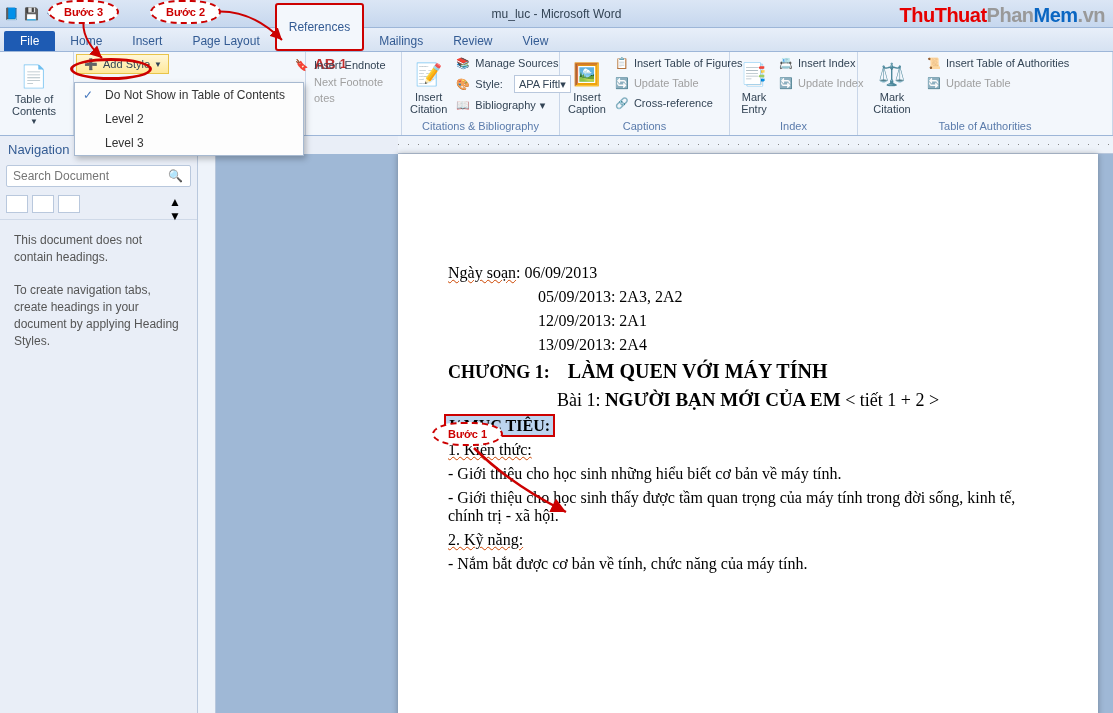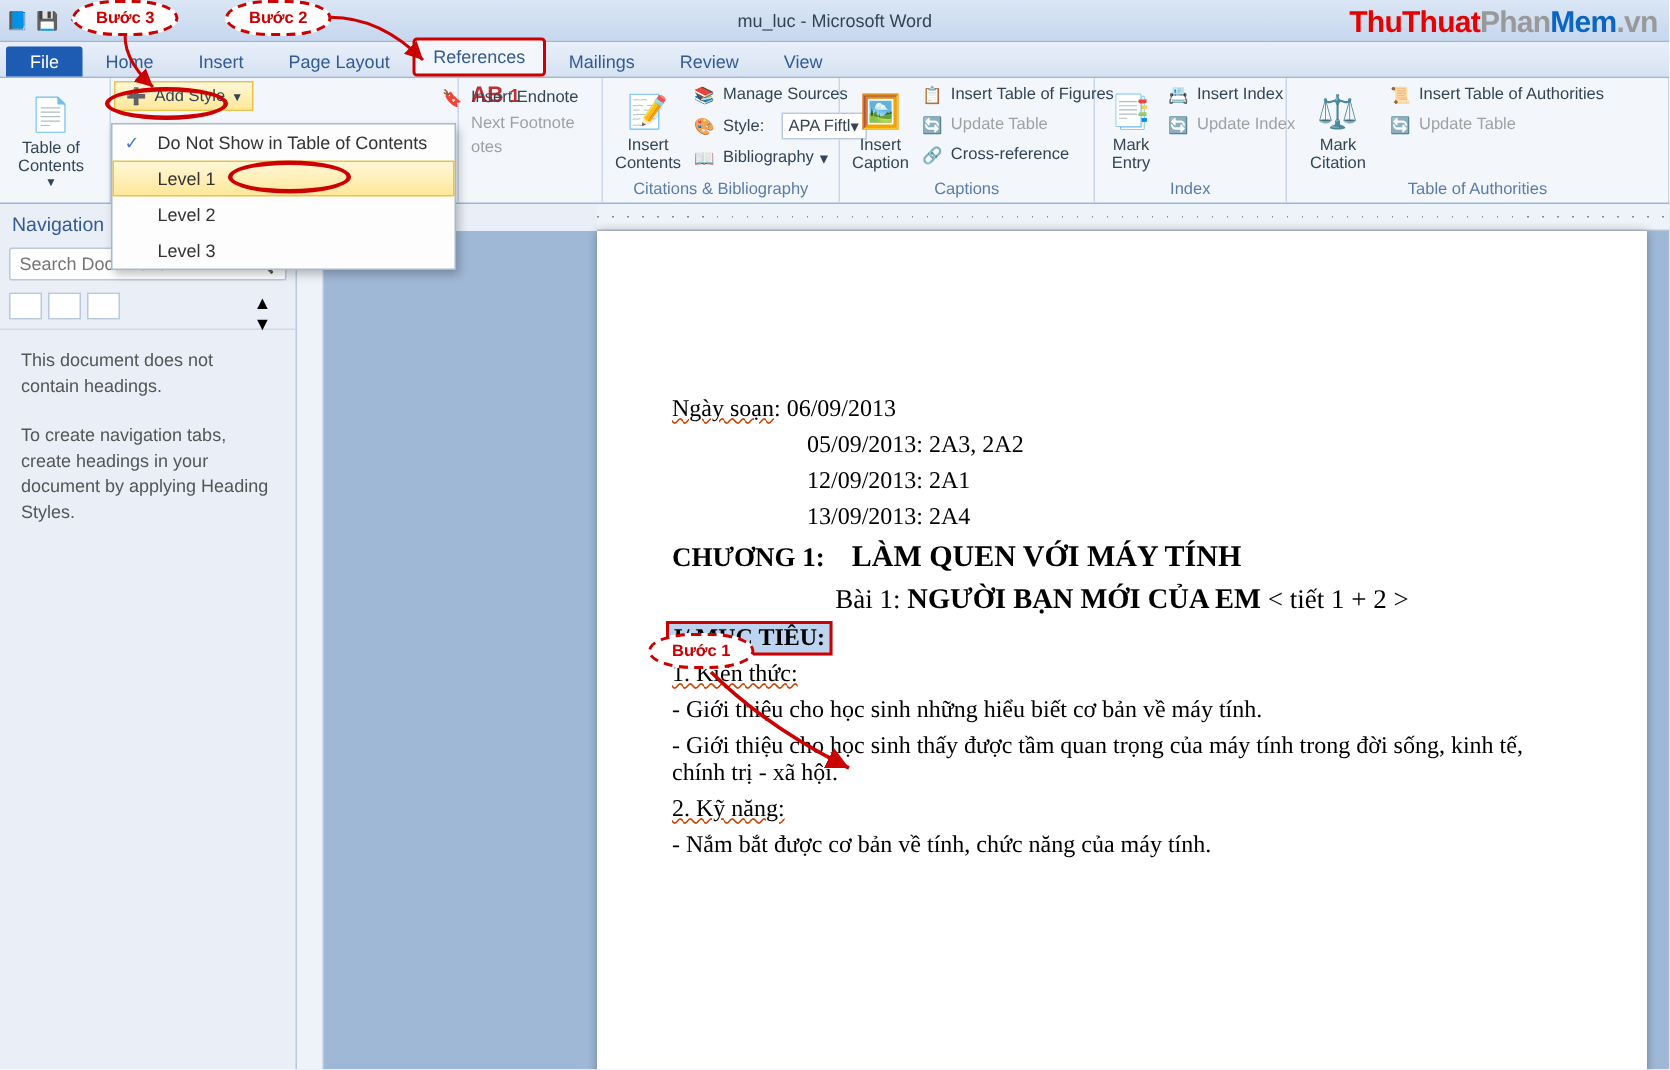--- a/index.html
+++ b/index.html
@@ -11,21 +11,21 @@
   .titlebar-title { position:absolute; left:50%; transform:translateX(-50%); color:#345; font-size:12px;text-align:right;}
   .watermark { position:absolute; right:8px; top:4px; font-size:20px; font-weight:bold; letter-spacing:-0.5px; }
   .watermark .red{color:#e60000;}
   .watermark .gray{color:#999;}
   .watermark .blue{color:#0a66c2;}
 
   .tabs { height: 24px; background: linear-gradient(#e8eff9, #d6e2f2); display: flex; align-items: flex-end; padding-left:4px; border-bottom:1px solid #9db6d8;}
   .file-tab { background:#1e5bb3; color:#fff; padding:3px 16px; font-size:12px; border-radius:2px 2px 0 0;}
   .rtab { padding:3px 14px; color:#335b93; cursor:pointer; border:1px solid transparent; border-bottom:none; position:relative;}
   .rtab.active { background:#f3f7fc; border:1px solid #9db6d8; border-bottom:1px solid #f3f7fc; border-radius:2px 2px 0 0;}
-  .rtab.circled { border:2px solid #c00; border-radius:3px; padding:4px 12px;}
+  .rtab.circled { border:2px solid #c00; border-radius:3px; padding:15px 12px;}
 
   .ribbon { height: 84px; background:#f3f7fc; border-bottom:1px solid #9db6d8; display:flex; }
   .group { border-right:1px solid #c9d6e8; padding:2px 6px; display:flex; flex-direction:column; }
   .group-body { flex:1; display:flex; gap:4px; }
   .group-title { text-align:center; color:#5a7bab; font-size:11px; padding:1px 0;}
   .bigbtn { display:flex; flex-direction:column; align-items:center; justify-content:center; width:56px; padding:2px; text-align:center; color:#345; cursor:pointer;}
   .bigbtn .ico { width:32px; height:32px; display:flex; align-items:center; justify-content:center; font-size:22px; color:#4a7bbf;}
   .bigbtn .lbl { font-size:11px; line-height:12px;}
   .smallbtn { display:flex; align-items:center; gap:4px; padding:1px 2px; color:#345; cursor:pointer; font-size:11px; white-space:nowrap;}
   .smallbtn .ico { width:16px; height:16px; display:inline-flex; align-items:center; justify-content:center; color:#4a7bbf;}
@@ -141,21 +141,21 @@
         </div>
       </div>
     </div>
     <div class="group-title" style="visibility:hidden;">fn</div>
   </div>
 
   <div class="group" style="width:158px;">
     <div class="group-body">
       <div class="bigbtn">
         <span class="ico">📝</span>
-        <span class="lbl">Insert Contents</span>
+        <span class="lbl">Insert Citation</span>
       </div>
       <div class="col">
         <div class="smallbtn">
             <span class="ico">📚</span>
             <span>Manage Sources</span>
           </div>
         <div class="smallbtn"><span class="ico">🎨</span><span>Style:</span>&nbsp;<span class="style-sel"><span>APA Fiftl</span> ▾</span></div>
         <div class="smallbtn"><span class="ico">📖</span><span>Bibliography</span> ▾</div>
       </div>
     </div>
@@ -226,24 +226,20 @@
     <div class="group-title">Table of Authorities</div>
   </div>
 </div>
 
 <div class="addtext-oval" style="left:70px; top:58px; width:82px; height:22px;"></div>
 
 <div class="dropdown">
   <div class="dropdown-item">
     <span class="check">✓</span>
     <span>Do Not Show in Table of Contents</span>
-  </div>
-  <div class="dropdown-item hover">
-    <span>Level 1</span>
-    <span class="level1-oval" style="position:absolute; left:76px; top:-1px; width:82px; height:22px;"></span>
   </div>
   <div class="dropdown-item"><span>Level 2</span></div>
   <div class="dropdown-item"><span>Level 3</span></div>
 </div>
 
 <div class="nav-pane">
   <div class="nav-title">
     <span>Navigation</span>
     <span style="font-size:9px;">▼ ✕</span>
   </div>

